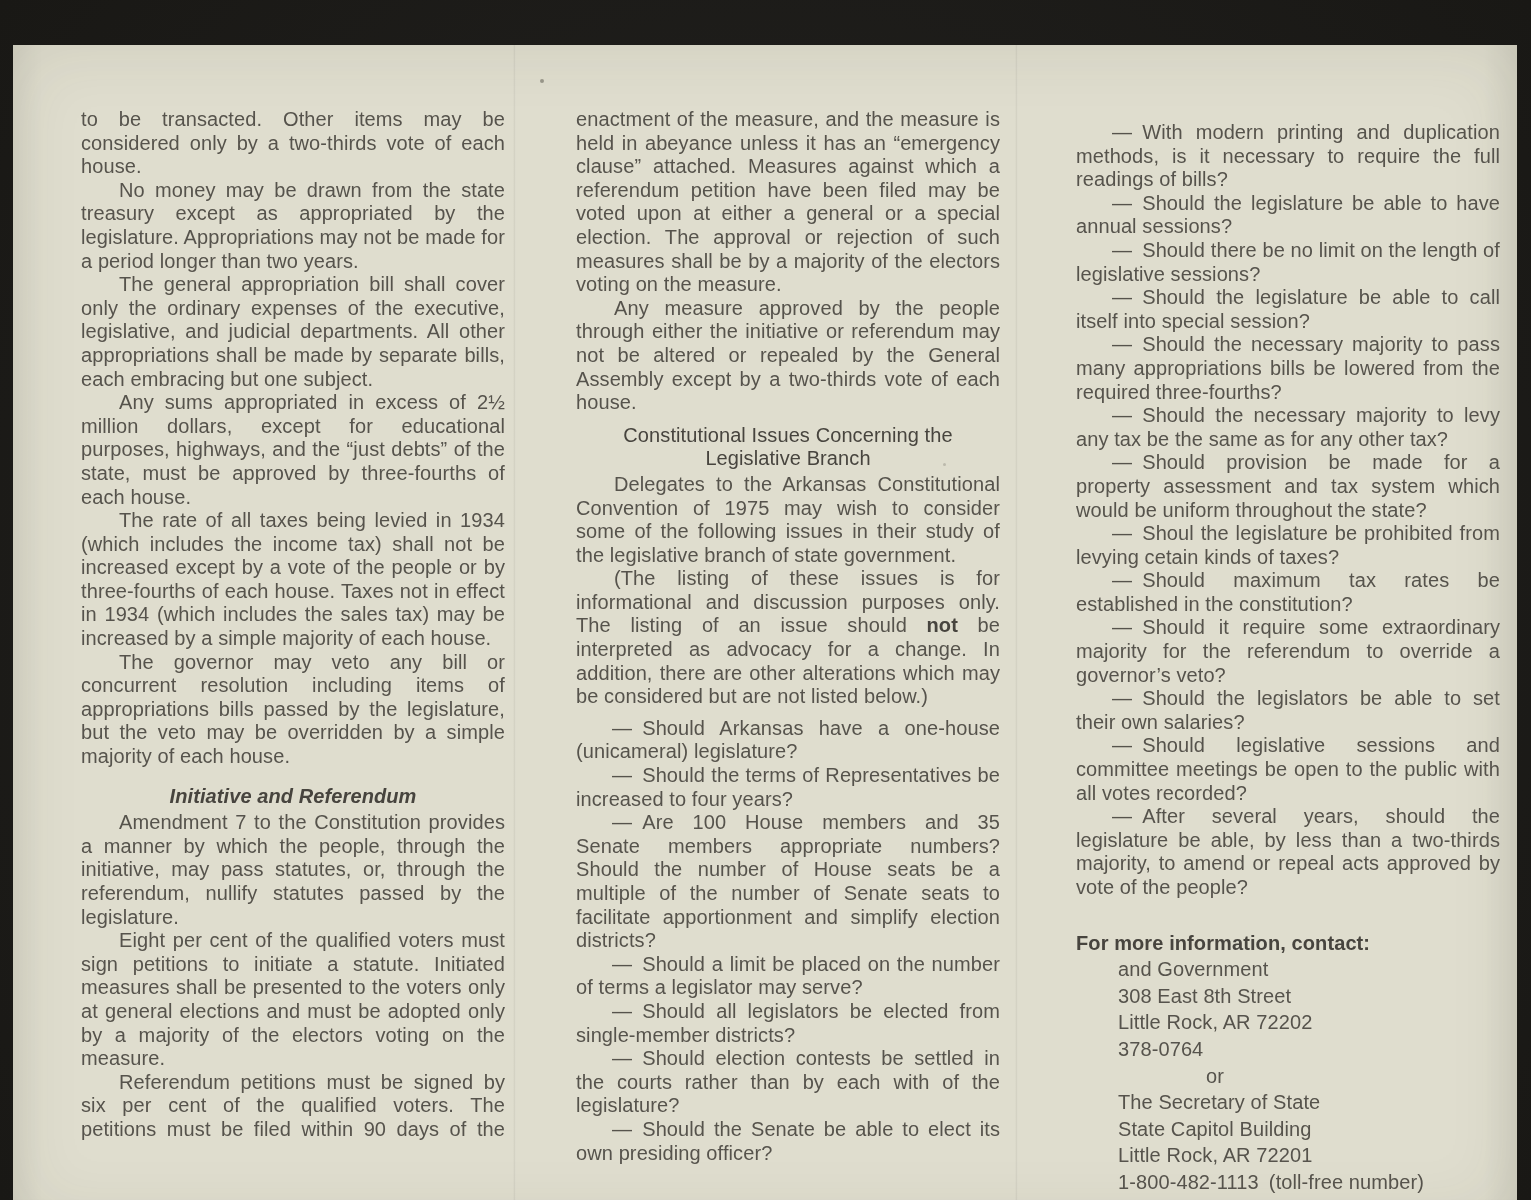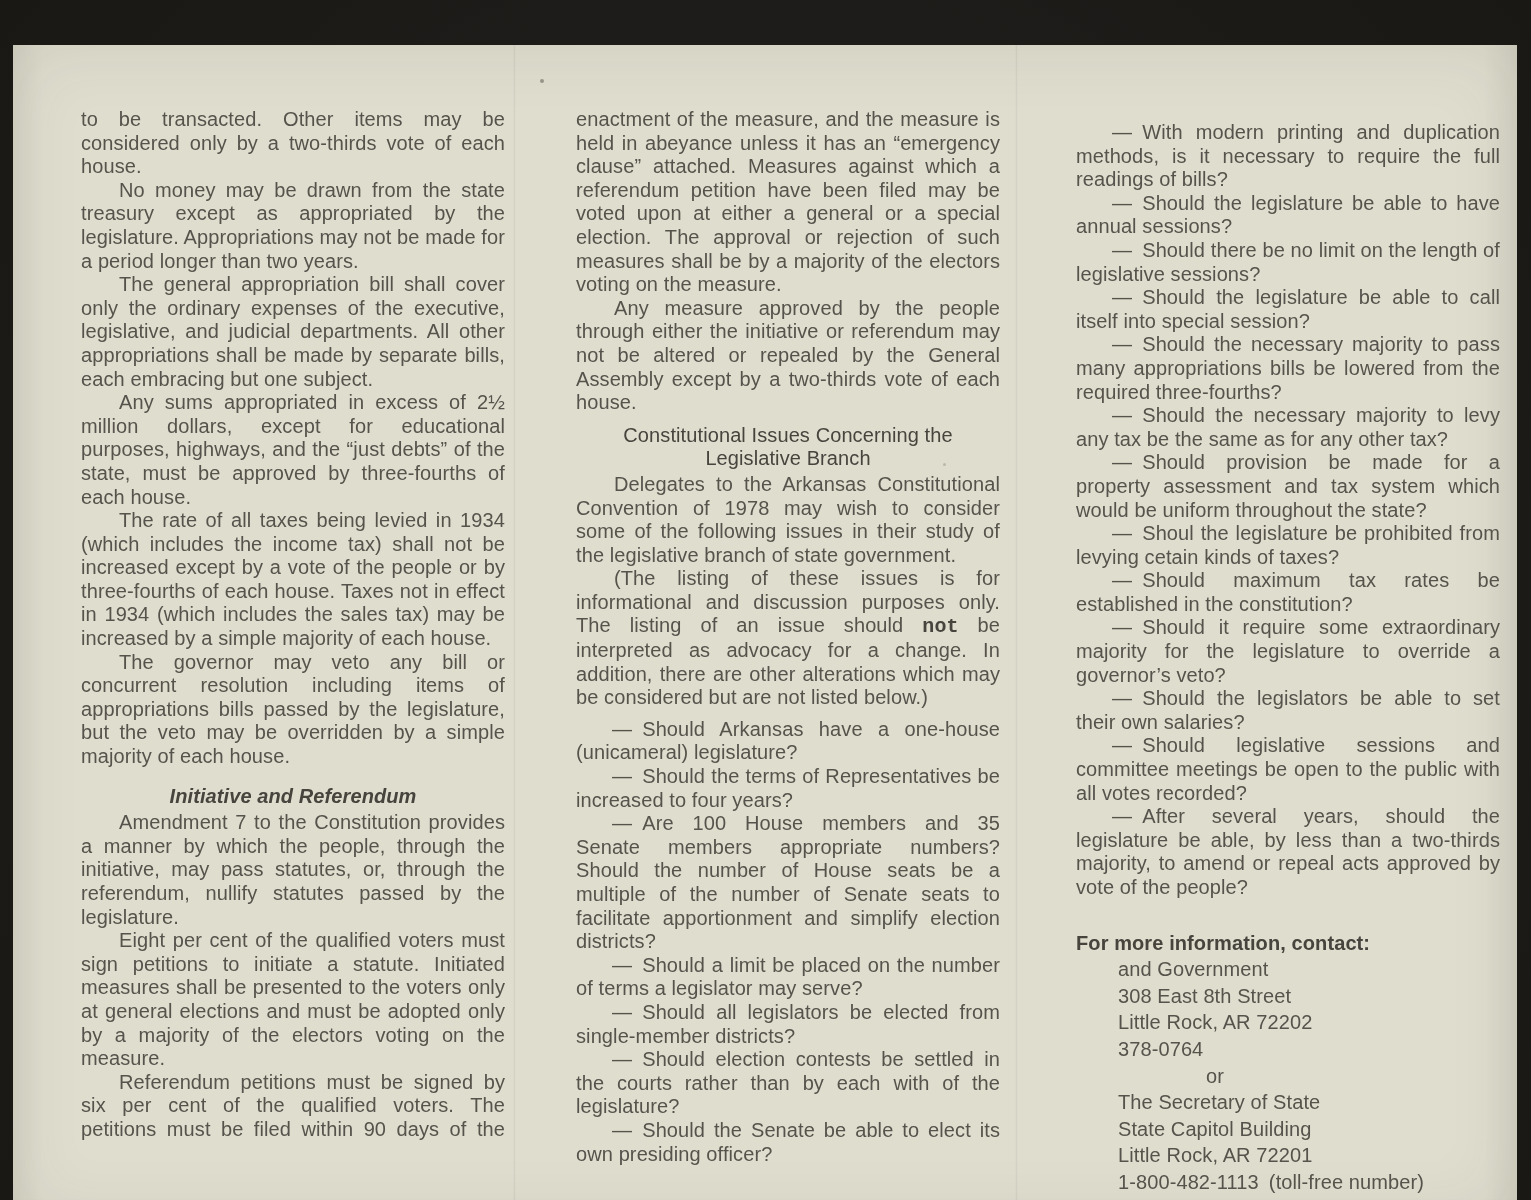--- a/index.html
+++ b/index.html
@@ -44,21 +44,21 @@
   .blk.dash{text-indent:36px;}
   .blk.heading{
     font-weight:bold;text-align:center;text-indent:0;
     color:#47443e;margin-top:16px;margin-bottom:3px;font-style:italic;
   }
   .blk.heading2{
     font-weight:normal;text-align:center;text-indent:0;white-space:pre-line;
     color:#47443e;margin-top:9px;margin-bottom:2px;
   }
   .blk.gap{margin-top:8px;}
-  .blk strong{font-weight:bold;color:#47443e;font-family:Liberation Mono, monospace;}
+  .blk strong{font-weight:bold;color:#47443e;}
   .blk.contact-heading{
     font-weight:bold;text-align:left;text-indent:0;color:#47443e;
     margin-top:30px;line-height:26.6px;
   }
   .blk.contact-line{text-align:left;text-indent:0;padding-left:42px;line-height:26.6px;}
   .blk.contact-or{text-align:left;text-indent:0;padding-left:130px;line-height:26.6px;}
 </style>
 </head>
 <body>
 
@@ -81,41 +81,41 @@
       <p class="blk heading">Initiative and Referendum</p>
       <p class="blk para indent">Amendment 7 to the Constitution provides a manner by which the people, through the initiative, may pass statutes, or, through the referendum, nullify statutes passed by the legislature.</p>
       <p class="blk para indent">Eight per cent of the qualified voters must sign petitions to initiate a statute. Initiated measures shall be presented to the voters only at general elections and must be adopted only by a majority of the electors voting on the measure.</p>
       <p class="blk para indent flush">Referendum petitions must be signed by six per cent of the qualified voters. The petitions must be filed within 90 days of the</p>
     </div>
   <div class="col col2">
       <p class="blk para">enactment of the measure, and the measure is held in abeyance unless it has an “emergency clause” attached. Measures against which a referendum petition have been filed may be voted upon at either a general or a special election. The approval or rejection of such measures shall be by a majority of the electors voting on the measure.</p>
       <p class="blk para indent">Any measure approved by the people through either the initiative or referendum may not be altered or repealed by the General Assembly except by a two-thirds vote of each house.</p>
       <p class="blk heading2">Constitutional Issues Concerning the
 Legislative Branch</p>
-      <p class="blk para indent">Delegates to the Arkansas Constitutional Convention of 1978 may wish to consider some of the following issues in their study of the legislative branch of state government.</p>
+      <p class="blk para indent">Delegates to the Arkansas Constitutional Convention of 1975 may wish to consider some of the following issues in their study of the legislative branch of state government.</p>
       <p class="blk para indent">(The listing of these issues is for informational and discussion purposes only. The listing of an issue should <strong>not</strong> be interpreted as advocacy for a change. In addition, there are other alterations which may be considered but are not listed below.)</p>
       <p class="blk dash gap">— Should Arkansas have a one-house (unicameral) legislature?</p>
       <p class="blk dash">— Should the terms of Representatives be increased to four years?</p>
       <p class="blk dash">— Are 100 House members and 35 Senate members appropriate numbers? Should the number of House seats be a multiple of the number of Senate seats to facilitate apportionment and simplify election districts?</p>
       <p class="blk dash">— Should a limit be placed on the number of terms a legislator may serve?</p>
       <p class="blk dash">— Should all legislators be elected from single-member districts?</p>
       <p class="blk dash">— Should election contests be settled in the courts rather than by each with of the legislature?</p>
       <p class="blk dash">— Should the Senate be able to elect its own presiding officer?</p>
     </div>
   <div class="col col3">
       <p class="blk dash">— With modern printing and duplication methods, is it necessary to require the full readings of bills?</p>
       <p class="blk dash">— Should the legislature be able to have annual sessions?</p>
       <p class="blk dash">— Should there be no limit on the length of legislative sessions?</p>
       <p class="blk dash">— Should the legislature be able to call itself into special session?</p>
       <p class="blk dash">— Should the necessary majority to pass many appropriations bills be lowered from the required three-fourths?</p>
       <p class="blk dash">— Should the necessary majority to levy any tax be the same as for any other tax?</p>
       <p class="blk dash">— Should provision be made for a property assessment and tax system which would be uniform throughout the state?</p>
       <p class="blk dash">— Shoul the legislature be prohibited from levying cetain kinds of taxes?</p>
       <p class="blk dash">— Should maximum tax rates be established in the constitution?</p>
-      <p class="blk dash">— Should it require some extraordinary majority for the legislature to override a governor’s veto?</p>
+      <p class="blk dash">— Should it require some extraordinary majority for the referendum to override a governor’s veto?</p>
       <p class="blk dash">— Should the legislators be able to set their own salaries?</p>
       <p class="blk dash">— Should legislative sessions and committee meetings be open to the public with all votes recorded?</p>
       <p class="blk dash">— After several years, should the legislature be able, by less than a two-thirds majority, to amend or repeal acts approved by vote of the people?</p>
       <p class="blk contact-heading">For more information, contact:</p>
       <p class="blk contact-line">and Government</p>
       <p class="blk contact-line">308 East 8th Street</p>
       <p class="blk contact-line">Little Rock, AR 72202</p>
       <p class="blk contact-line">378-0764</p>
       <p class="blk contact-or">or</p>
       <p class="blk contact-line">The Secretary of State</p>

